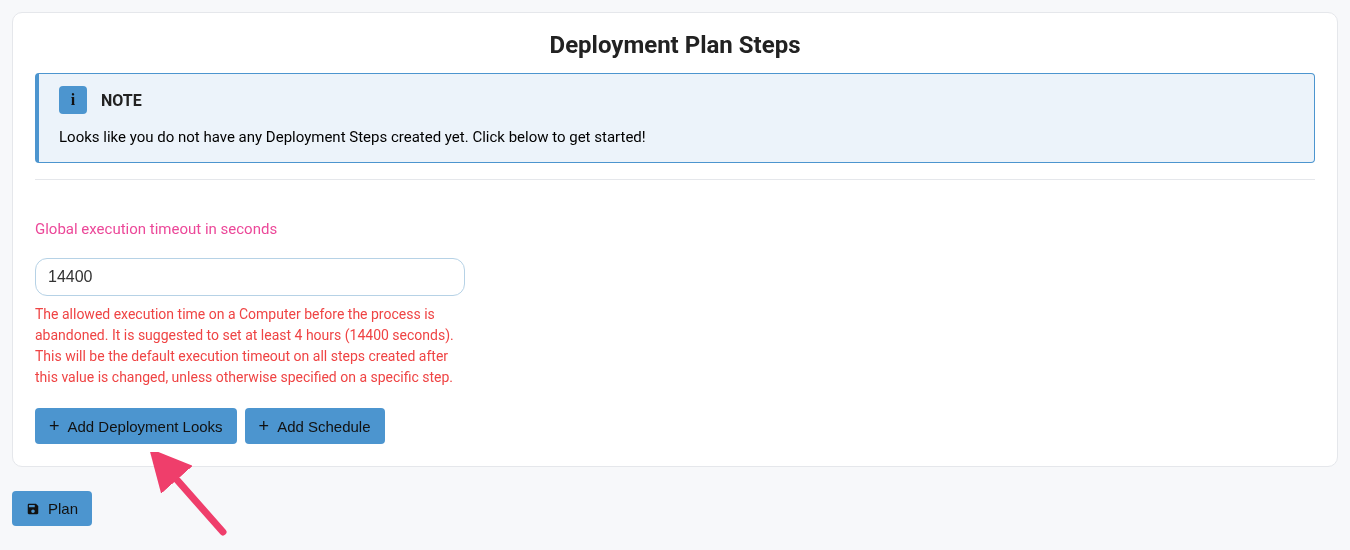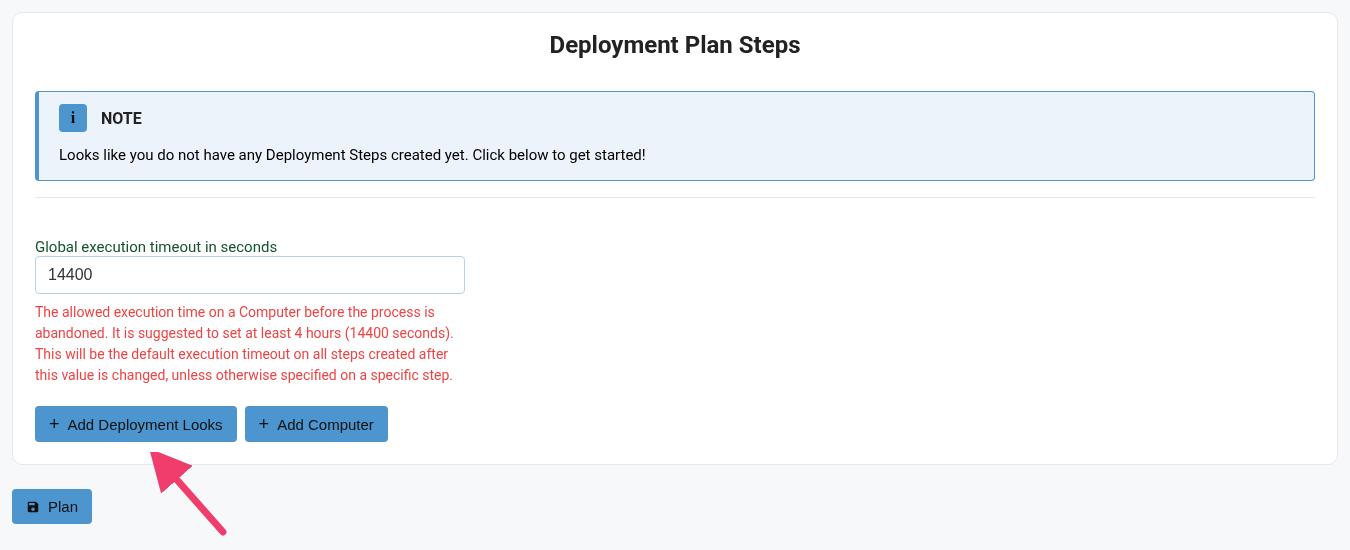--- a/index.html
+++ b/index.html
@@ -16,21 +16,21 @@
       background: #fff;
       border: 1px solid #e5e7eb;
       border-radius: 10px;
       padding: 18px 22px 22px 22px;
     }
     .page-title {
       text-align: center;
       font-size: 24px;
       font-weight: 700;
       color: #222;
-      margin-bottom: 32px;
+      margin-bottom: 14px;
     }
     .note-box {
       background: #ecf3fa;
       border: 1px solid #4c95cf;
       border-left: 4px solid #4c95cf;
       border-radius: 4px;
       padding: 12px 20px 16px 20px;
       margin-bottom: 16px;
     }
     .note-header {
@@ -62,28 +62,28 @@
       font-size: 15px;
       color: #000000;
     }
     .divider {
       border: none;
       border-top: 1px solid #e5e7eb;
       margin: 0 0 40px 0;
     }
     .field-label {
       font-size: 15px;
-      color: #14532d;
-      margin-bottom: 0;
+      color: #ec4899;
+      margin-bottom: 20px;
     }
     .text-input {
       width: 430px;
       height: 38px;
       border: 1px solid #b6d2e6;
-      border-radius: 4px;
+      border-radius: 12px;
       padding: 6px 12px;
       font-size: 16px;
       color: #333;
       outline: none;
     }
     .help-text {
       width: 430px;
       font-size: 14px;
       color: #ef4444;
       line-height: 1.5;
@@ -145,21 +145,21 @@
   <input type="text" class="text-input" value="14400" style="">
   <div class="help-text">The allowed execution time on a Computer before the process is abandoned. It is suggested to set at least 4 hours (14400 seconds). This will be the default execution timeout on all steps created after this value is changed, unless otherwise specified on a specific step.</div>
 
   <div class="button-row">
     <button class="btn">
       <span class="plus-icon">+</span>
       <span>Add Deployment Looks</span>
     </button>
     <button class="btn">
       <span class="plus-icon">+</span>
-      <span>Add Computer</span>
+      <span>Add Schedule</span>
     </button>
   </div>
 </div>
 
 <div class="save-row">
   <button class="btn">
     <svg class="save-icon" viewBox="0 0 24 24">
       <path d="M17 3H5c-1.1 0-2 .9-2 2v14c0 1.1.9 2 2 2h14c1.1 0 2-.9 2-2V7l-4-4zm-5 16c-1.66 0-3-1.34-3-3s1.34-3 3-3 3 1.34 3 3-1.34 3-3 3zm3-10H5V5h10v4z"></path>
     </svg>
     <span>Plan</span>

